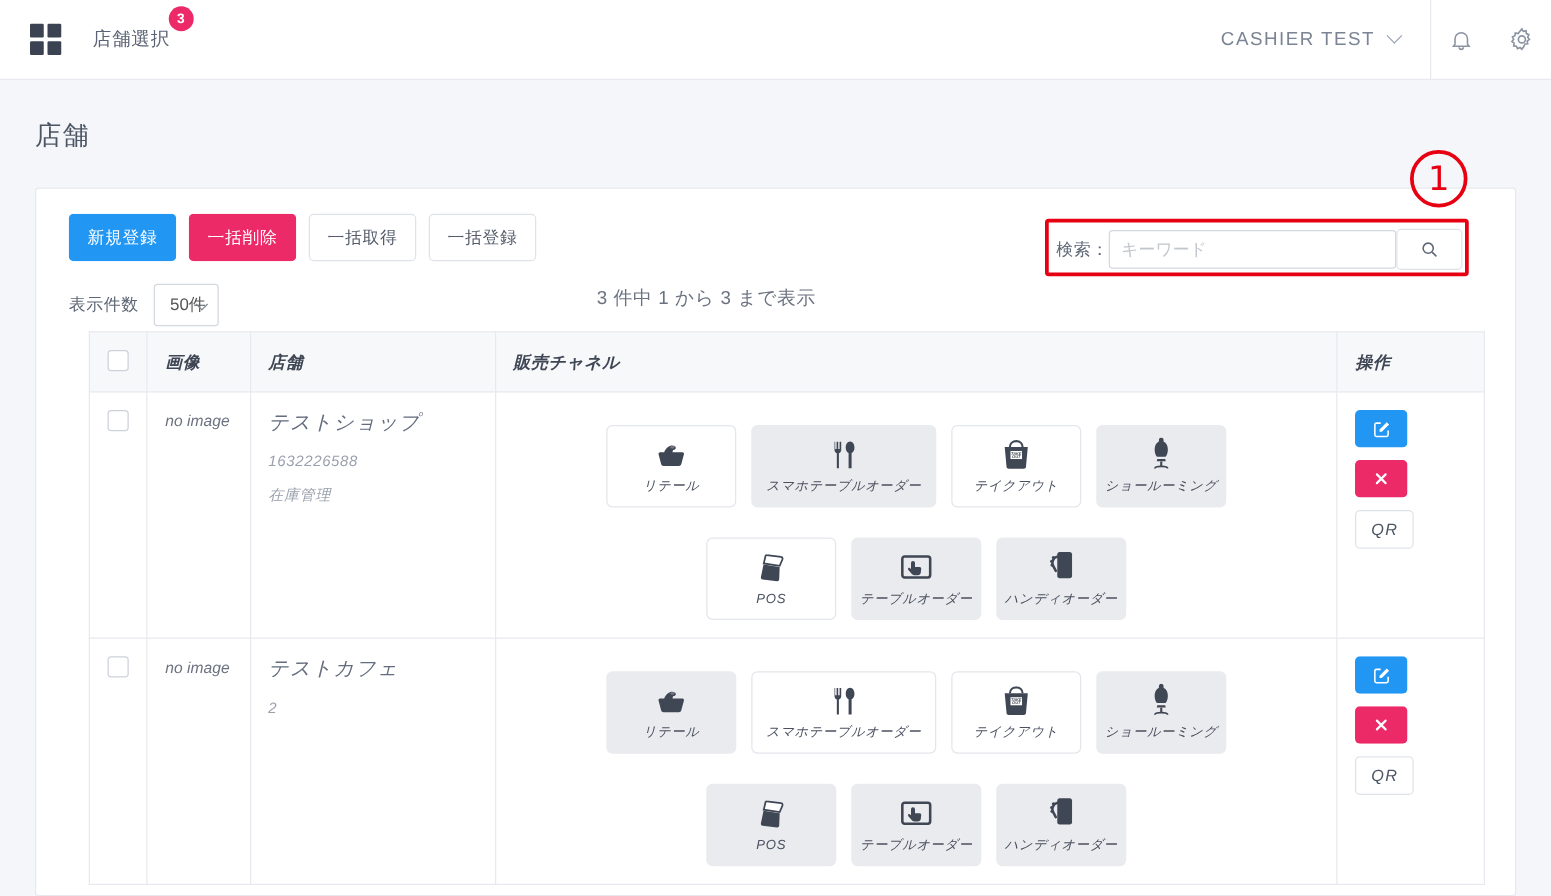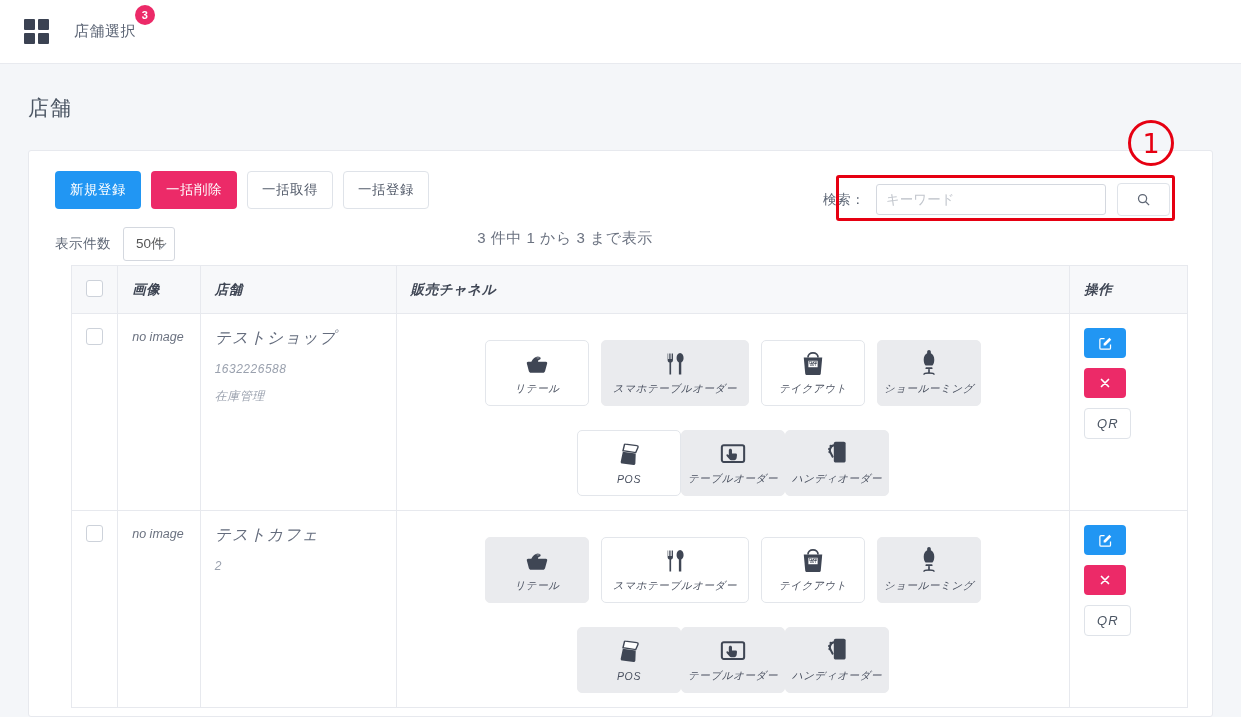--- a/index.html
+++ b/index.html
@@ -122,21 +122,21 @@
   .btn-primary { background: #2196f3; color: #fff; }
   .btn-danger  { background: #ec2a68; color: #fff; }
   .btn-light   { background: #fff; color: #545c6b; border-color: #dfe3e9; }
 
   
   .search-wrap {
     position: absolute;
     right: 42px; top: 32px;
     display: flex;
     align-items: center;
-    gap: 11px;
+    gap: 0;
   }
   .search-label { font-size: 13.5px; color: #5d6675; letter-spacing: .5px; }
   .search-input {
     width: 230px; height: 31px;
     border: 1px solid #d4d8df;
     border-radius: 3px;
     padding: 0 9px;
     font-size: 13.5px;
     color: #555;
     outline: none;
@@ -268,21 +268,21 @@
     align-items: center; justify-content: center;
     gap: 6px;
     cursor: pointer;
   }
   .tile.wide { width: 148px; }
   .tile.on  { background: #fff; border: 1px solid #e3e6eb; }
   .tile.off { background: #eaebee; border: 1px solid #eaebee; }
   .tile .lbl { font-size: 10.5px; color: #4a5160; letter-spacing: .6px; white-space: nowrap; }
   .tile .gly { height: 26px; display: flex; align-items: flex-end; }
 
-  .tiles-row2 { display: flex; justify-content: center; margin-top: 12px; }
+  .tiles-row2 { display: flex; gap: 12px; justify-content: center; margin-top: 12px; }
 
   
   .ops { display: flex; flex-wrap: wrap; gap: 10px; }
   .op-btn {
     width: 42px; height: 30px;
     border-radius: 4px;
     display: flex; align-items: center; justify-content: center;
     cursor: pointer;
     border: 1px solid transparent;
   }
@@ -304,20 +304,39 @@
         <i></i>
         <i></i>
         <i></i>
     </span>
   </div>
   <div class="store-select">
     <span>店舗選択</span>
     <span class="badge">3</span>
   </div>
 
+  <div class="topbar-right">
+    <div class="user-menu">
+      <span>CASHIER  TEST</span>
+      <span class="chev"></span>
+    </div>
+    <div class="sep"></div>
+    <div class="icon-btn">
+      <svg width="20" height="20" viewBox="0 0 24 24" fill="none" stroke="#8b93a3" stroke-width="1.5">
+        <path d="M18 16v-5a6 6 0 10-12 0v5l-1.5 2h15L18 16z"></path>
+        <path d="M10 19a2 2 0 004 0"></path>
+      </svg>
+    </div>
+    <div class="icon-btn">
+      <svg width="21" height="21" viewBox="0 0 24 24" fill="none" stroke="#8b93a3" stroke-width="1.5">
+        <circle cx="12" cy="12" r="3.2"></circle>
+        <path d="M12 2.5l1.3 2.2 2.5-.5.3 2.5 2.3 1-1.1 2.3 1.6 2-2 1.5.4 2.5-2.5.2-1.1 2.3L12 21l-1.7-1.5-2.3 1-1-2.3-2.5-.2.4-2.5-2-1.5 1.6-2L3.4 9.7l2.3-1 .3-2.5 2.5.5L12 2.5z"></path>
+      </svg>
+    </div>
+  </div>
 </div>
 
 <div class="page-title">店舗</div>
 
 <div class="card">
 
   <div class="toolbar">
     <button class="btn btn-primary">新規登録</button>
     <button class="btn btn-danger">一括削除</button>
     <button class="btn btn-light">一括取得</button>

